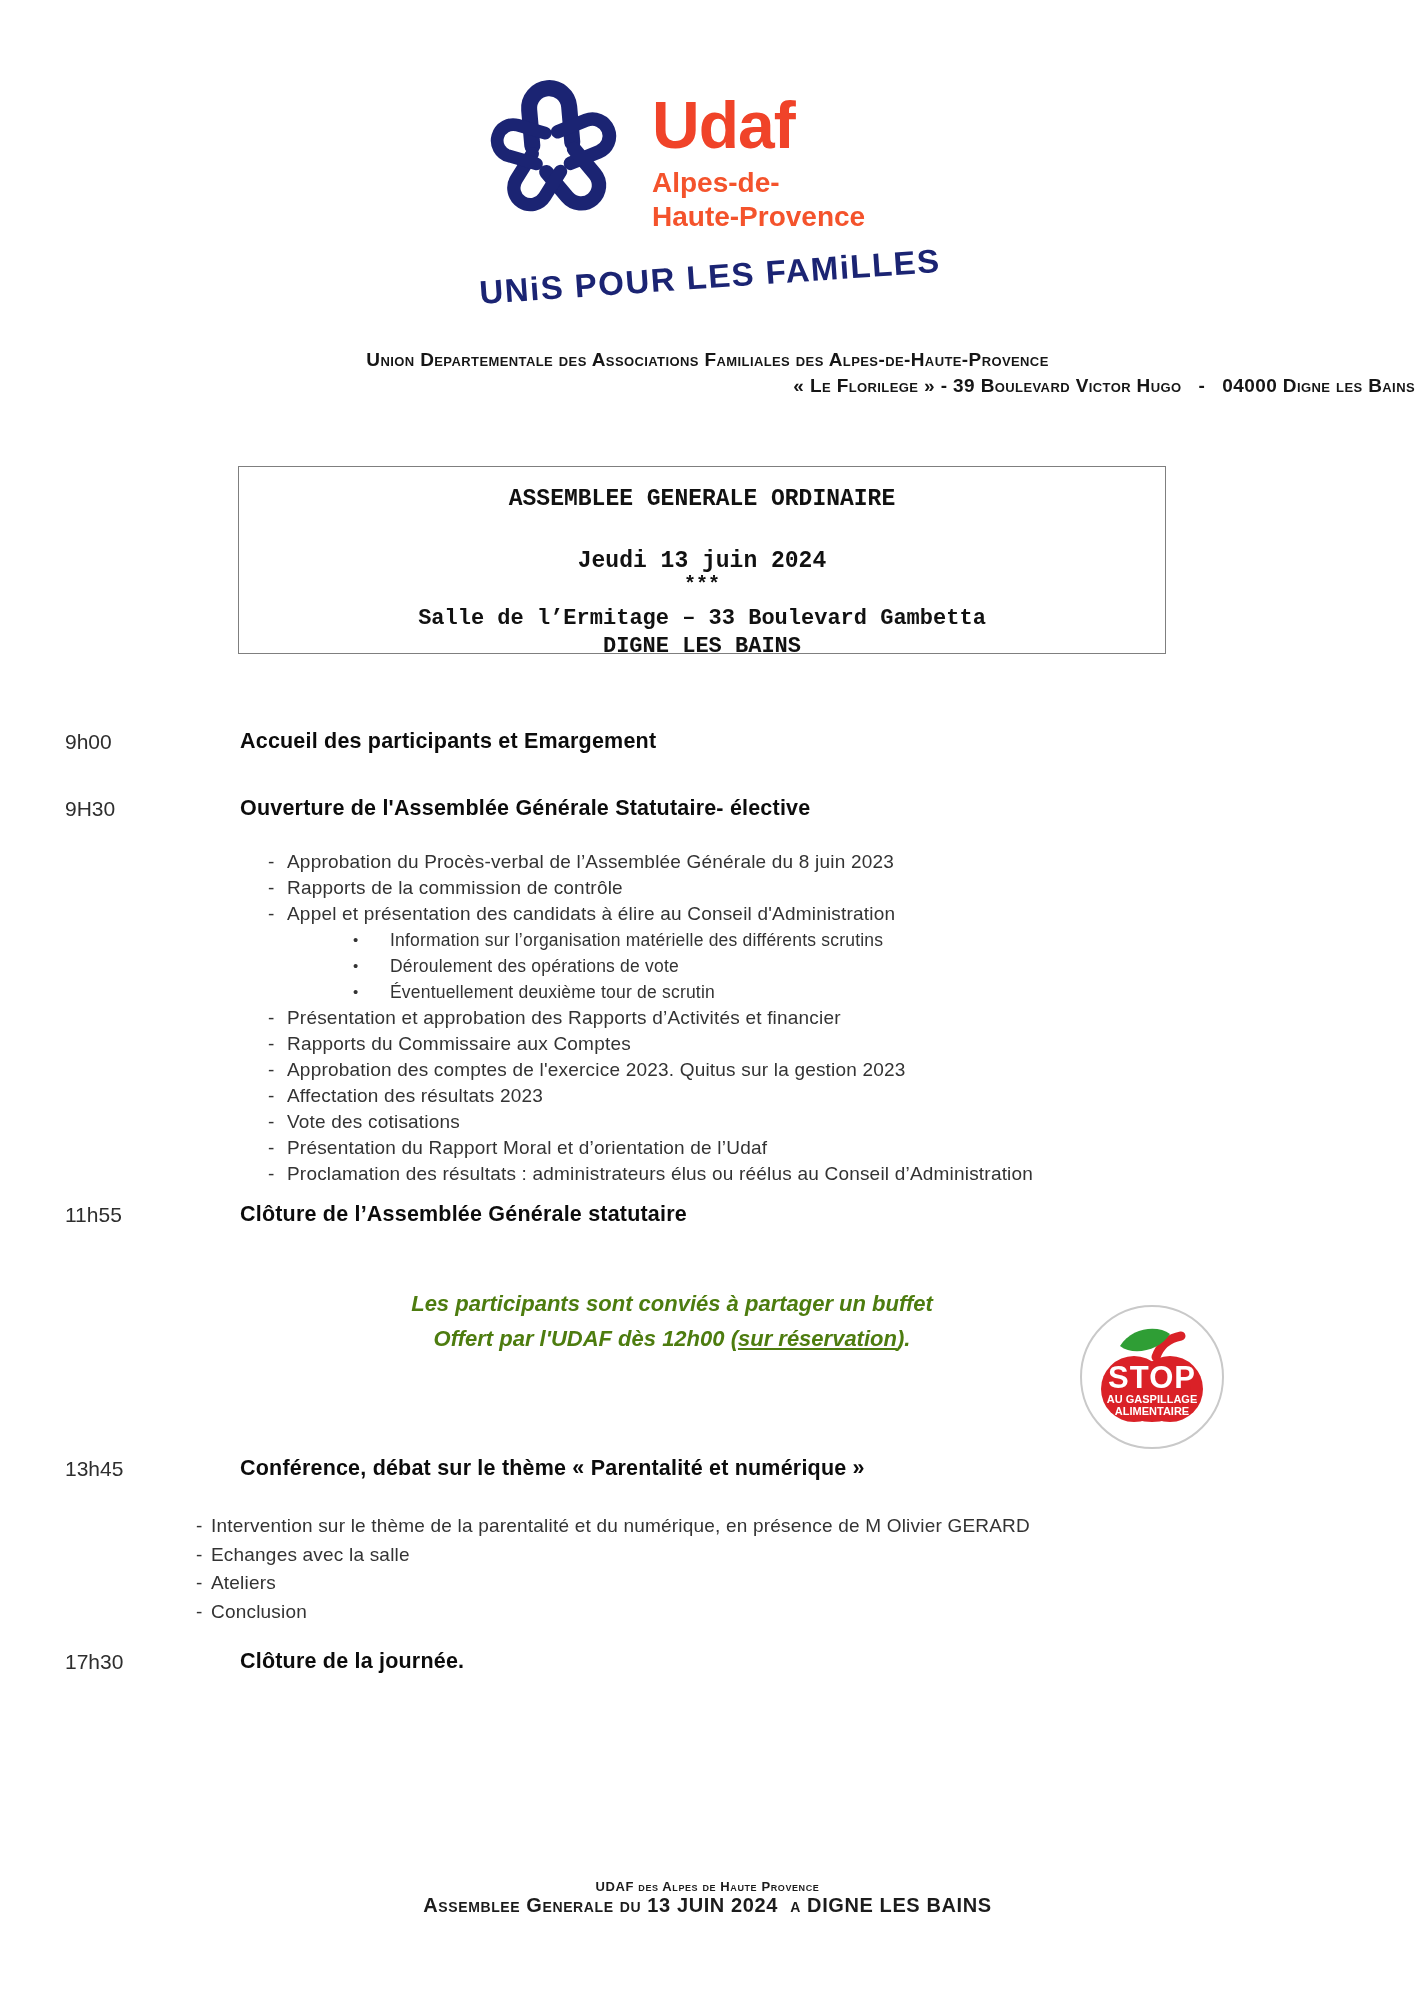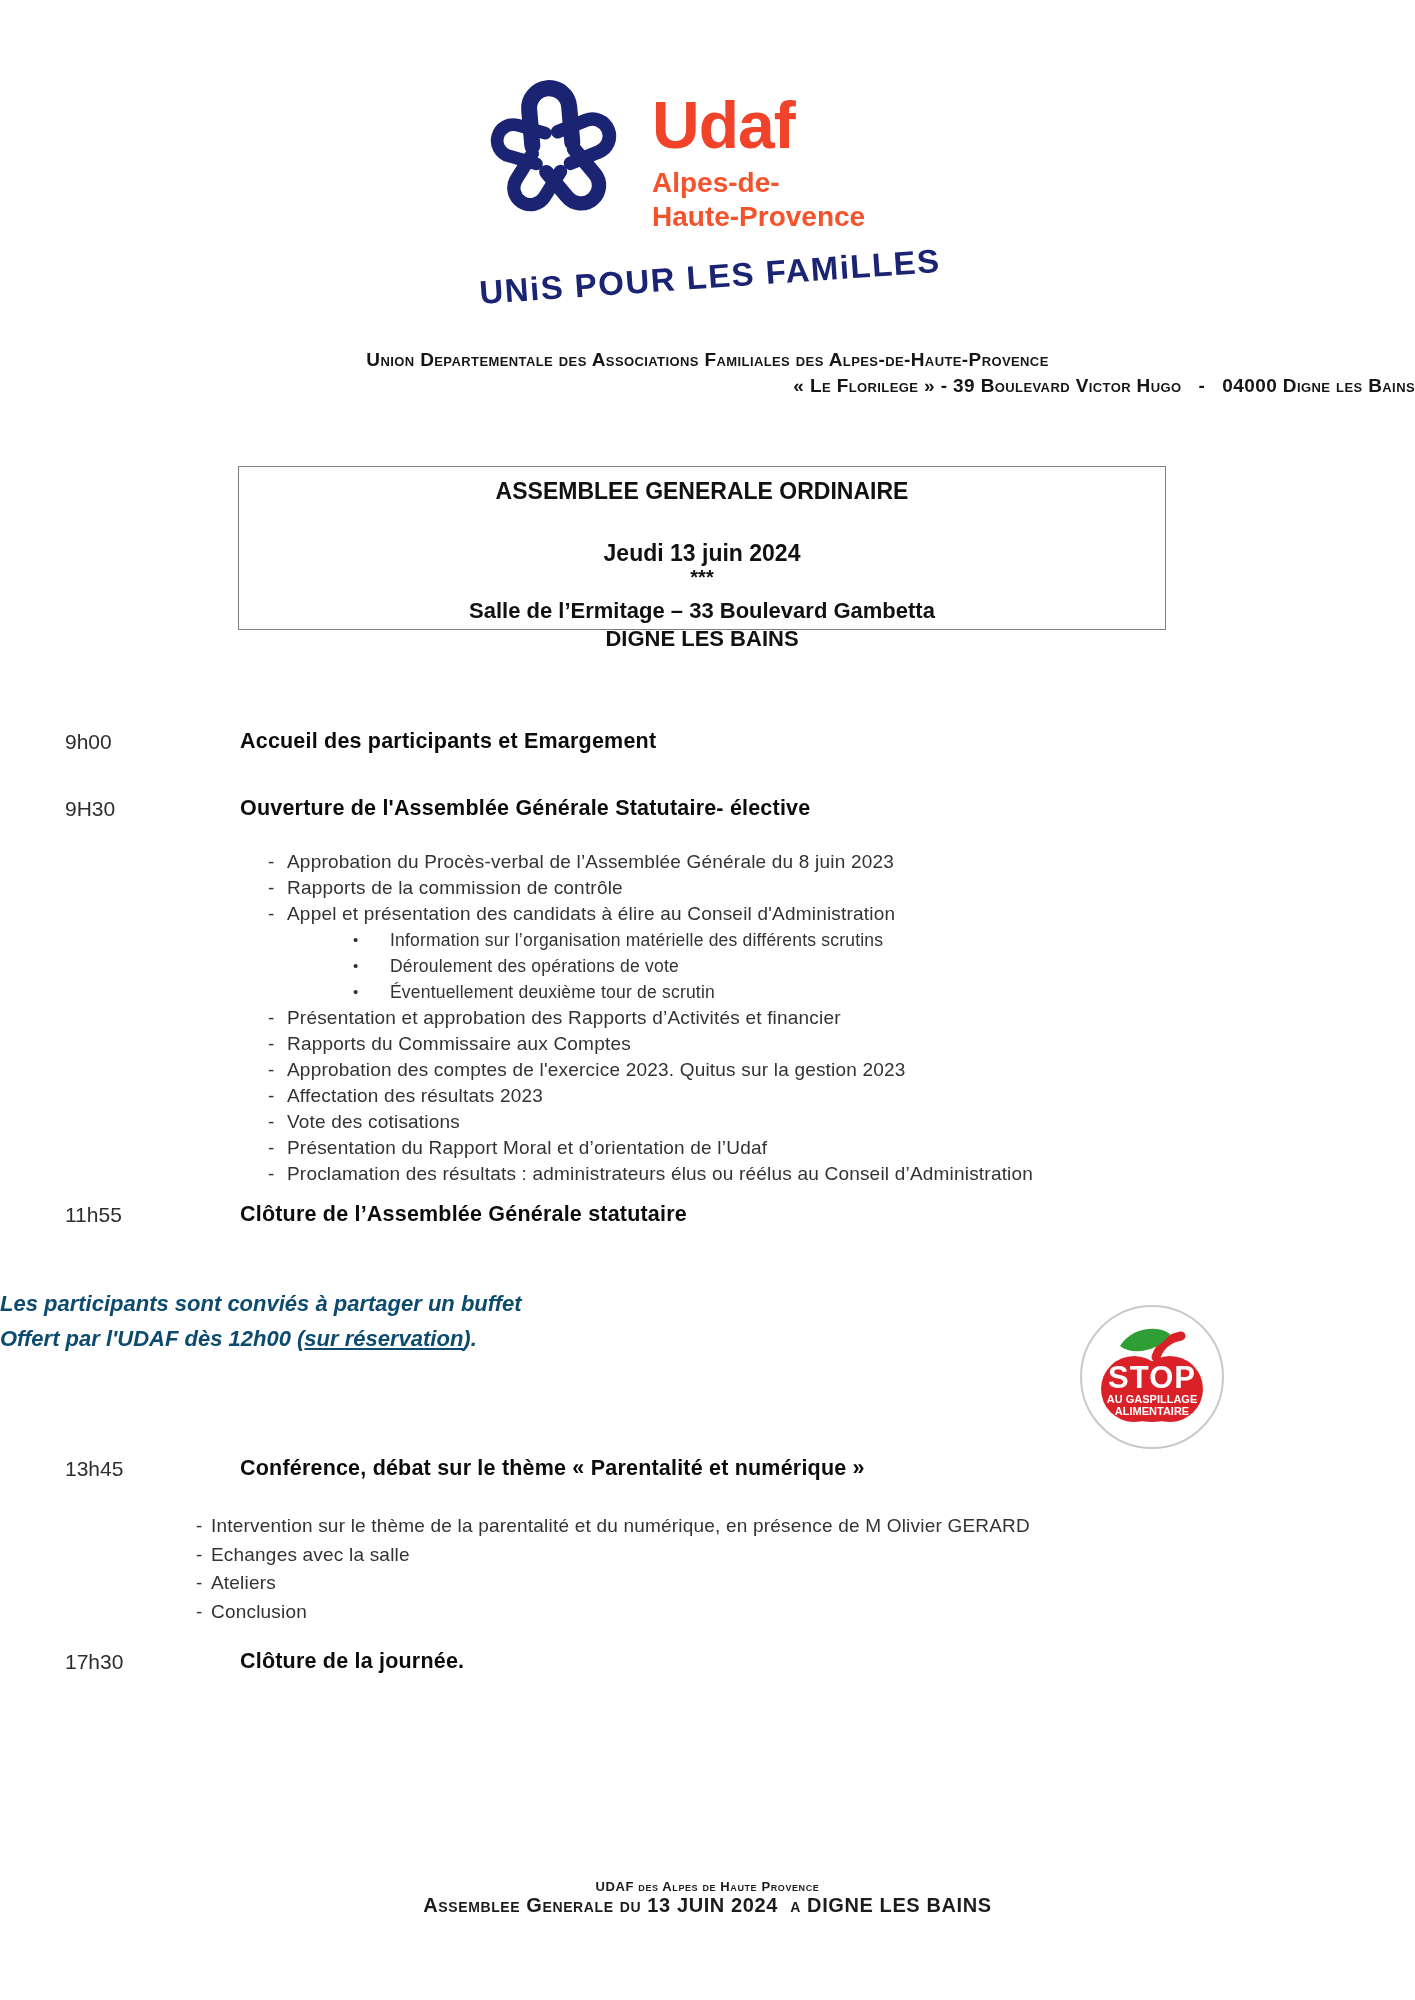--- a/index.html
+++ b/index.html
@@ -13,42 +13,42 @@
   .brand{font-size:66px;line-height:62px;font-weight:bold;color:#f04329;letter-spacing:-1px;}
   .region{margin-top:10px;font-size:28px;line-height:34px;font-weight:bold;color:#f4532c;}
   .tagline{left:340px;top:258px;width:740px;text-align:center;transform:rotate(-4deg);
            font-size:33px;font-weight:bold;color:#1b2473;letter-spacing:1.5px;}
   .org-line{left:0;top:349px;width:100%;text-align:center;font-variant:small-caps;
             font-weight:bold;font-size:19px;letter-spacing:.4px;color:#161616;}
   .address-line{left:0;top:375px;width:100%;text-align:right;font-variant:small-caps;
             font-weight:bold;font-size:19px;letter-spacing:.4px;color:#161616;white-space:pre-wrap;}
 
   
-  .event-box{left:238px;top:466px;width:928px;height:164px;border:1px solid #7f7f7f;
-             box-sizing:border-box;text-align:center;padding-top:10px;}
+  .event-box{left:238px;top:466px;width:928px;height:188px;border:1px solid #7f7f7f;
+             box-sizing:border-box;text-align:center;padding-top:18px;font-family:Liberation Mono, monospace;}
   .eb-title{font-size:23px;font-weight:bold;line-height:28px;}
   .eb-date{margin-top:34px;font-size:23px;font-weight:bold;line-height:28px;}
   .eb-sep{font-size:20px;font-weight:bold;line-height:20px;}
   .eb-venue{margin-top:10px;font-size:22px;font-weight:bold;line-height:28px;}
   .eb-city{font-size:22px;font-weight:bold;line-height:28px;}
 
   
   .srow{left:0;width:100%;}
   .srow .time{position:absolute;left:65px;top:1px;font-size:21px;color:#2e2e2e;font-weight:normal;}
   .srow .stitle{margin-left:240px;font-size:21.5px;font-weight:bold;letter-spacing:.2px;color:#0c0c0c;}
 
   
   .agenda{left:266px;top:849px;width:1000px;font-size:19px;color:#333;}
   .ag-li{position:relative;padding-left:21px;line-height:26px;letter-spacing:.2px;}
   .ag-li .mark{position:absolute;left:2px;}
   .ag-sub{margin-left:79px;padding-left:45px;font-size:17.5px;}
   .ag-sub .mark{left:8px;font-size:15px;}
 
   
-  .buffet{left:0;top:1286px;width:1344px;color:#0c4a6e;
+  .buffet{left:0;top:1286px;width:1344px;text-align:center;color:#4d7c0f;
           font-weight:bold;font-style:italic;font-size:22px;line-height:35px;}
   .buffet .ul{text-decoration:underline;}
 
   
   .badge{left:1078px;top:1303px;width:148px;height:148px;}
   .badge text{font-family:"Liberation Sans", sans-serif;}
 
   
   .conf-list{left:196px;top:1512px;width:1100px;font-size:19px;color:#333;}
   .cf-li{position:relative;padding-left:15px;line-height:28.5px;letter-spacing:.2px;}

